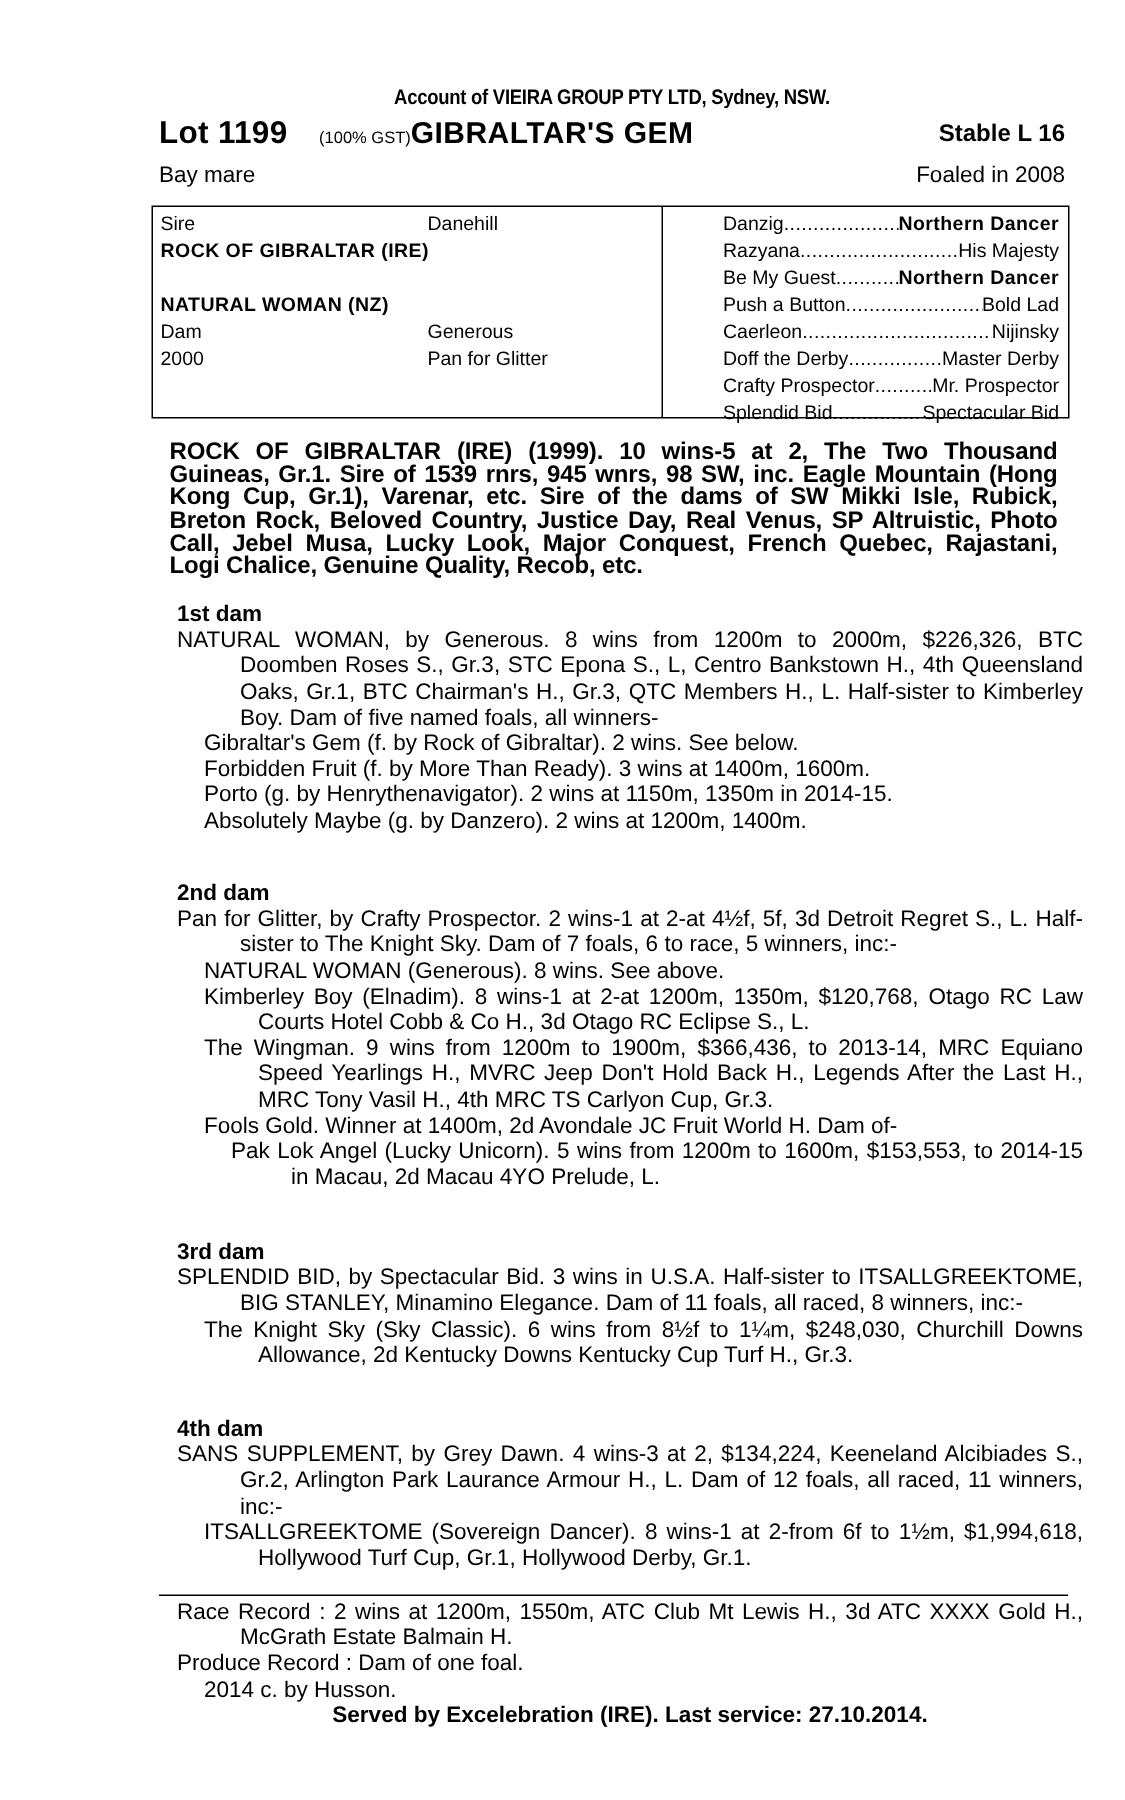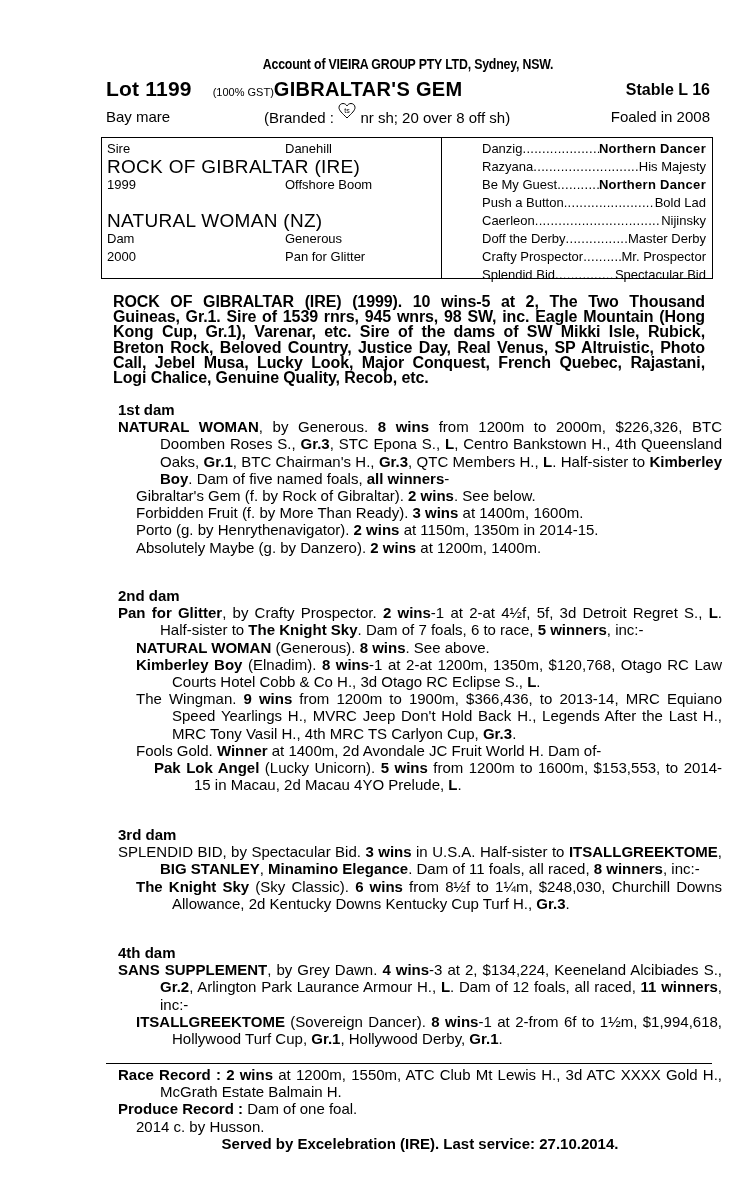--- a/index.html
+++ b/index.html
@@ -19,84 +19,70 @@
   .foaled { position: absolute; right: 0; top: 0; }
   .heart { display: inline-block; position: relative; width: 18px; height: 16px; vertical-align: -1px; }
   .heart svg { position: absolute; left: 0; top: -6px; }
 
   .pedbox { position: absolute; left: 101px; top: 137px; width: 612px; height: 142px; border: 1.5px solid #000; box-sizing: border-box; }
   .pedbox .divider { position: absolute; left: 339px; top: 0; bottom: 0; border-left: 1px solid #000; }
   .pedleft { position: absolute; left: 5px; top: 2px; width: 330px; font-size: 13px; }
   .pedrow { position: relative; height: 18px; line-height: 18px; }
   .pedrow .c1 { position: absolute; left: 0; }
   .pedrow .c2 { position: absolute; left: 178px; }
-  .pedname { font-weight: 400; font-size: 19px; letter-spacing: 0.3px; }
+  .pedname { font-weight: 700; font-size: 13px; letter-spacing: 0.3px; }
   .pedright { position: absolute; left: 343px; top: 2px; width: 261px; font-size: 13px; }
   .gprow { display: flex; height: 18px; line-height: 18px; white-space: nowrap; overflow: hidden; margin-left: 37px; }
   .gprow .l { flex: 0 0 auto; }
   .gprow .dots { flex: 1 1 auto; overflow: hidden; }
   .gprow .dots::before { content: "....................................................................................................."; letter-spacing: 0.3px; }
   .gprow .r { flex: 0 0 auto; }
   .gprow .r.b { font-weight: 900; letter-spacing: 0.3px; }
 
   .sirepara { position: absolute; left: 113px; top: 294px; width: 592px; font-weight: 900; font-size: 16px; line-height: 15.2px; text-align: justify; letter-spacing: -0.1px; }
 
   .sec { position: absolute; left: 106px; width: 604px; font-size: 15px; line-height: 17.2px; margin-left: 12px; }
   .sech { font-weight: 900; font-size: 15px; }
   .p { text-align: justify; }
   .p0 { padding-left: 42px; text-indent: -42px; }
   .p1 { padding-left: 54px; text-indent: -36px; }
   .p2 { padding-left: 76px; text-indent: -40px; }
   .p1s { padding-left: 18px; }
-  b, .bb { font-weight: 700; }
+  b, .bb { font-weight: 400; }
 
   .sep { position: absolute; left: 106px; top: 1063px; width: 606px; border-top: 1px solid #000; }
   .served { text-align: center; font-weight: 900; }
 </style>
 </head>
 <body>
 
 <div class="account">Account of VIEIRA GROUP PTY LTD, Sydney, NSW.</div>
 
 <div class="lotline">
   <div class="lot">
     <span>Lot 1199</span>
     <span class="gst">(100% GST)</span><span class="horse">GIBRALTAR'S GEM</span>
   </div>
   <div class="stable">Stable L 16</div>
 </div>
 
 <div class="infoline">
   <span class="sex">Bay mare</span>
-  <span class="brand">
-    <span>(Branded :</span>
-    <span class="heart">
-      <svg width="18" height="18" viewBox="0 0 18 18">
-        <path d="M9 16 C4 11 1 8.5 1 5.5 C1 3 3 1.5 5 1.5 C7 1.5 8.3 2.8 9 4 C9.7 2.8 11 1.5 13 1.5 C15 1.5 17 3 17 5.5 C17 8.5 14 11 9 16 Z" fill="none" stroke="#000" stroke-width="1"></path>
-        <text x="9" y="11" font-size="7" text-anchor="middle" font-family="Liberation Sans, sans-serif">ts</text>
-      </svg>
-    </span>
-    <span>nr sh; 20 over 8 off sh)</span>
-  </span>
   <span class="foaled">Foaled in 2008</span>
 </div>
 
 <div class="pedbox">
   <div class="divider"></div>
   <div class="pedleft">
     <div class="pedrow">
         <span class="c1">Sire</span>
         <span class="c2">Danehill</span>
       </div>
     <div class="pedrow">
         <span class="c1 pedname">ROCK OF GIBRALTAR (IRE)</span>
-      </div>
-    <div class="pedrow">
-        <span class="c1">1999</span>
-        <span class="c2">Offshore Boom</span>
       </div>
     <div class="pedrow"></div>
     <div class="pedrow">
         <span class="c1 pedname">NATURAL WOMAN (NZ)</span>
       </div>
     <div class="pedrow">
         <span class="c1">Dam</span>
         <span class="c2">Generous</span>
       </div>
     <div class="pedrow">

